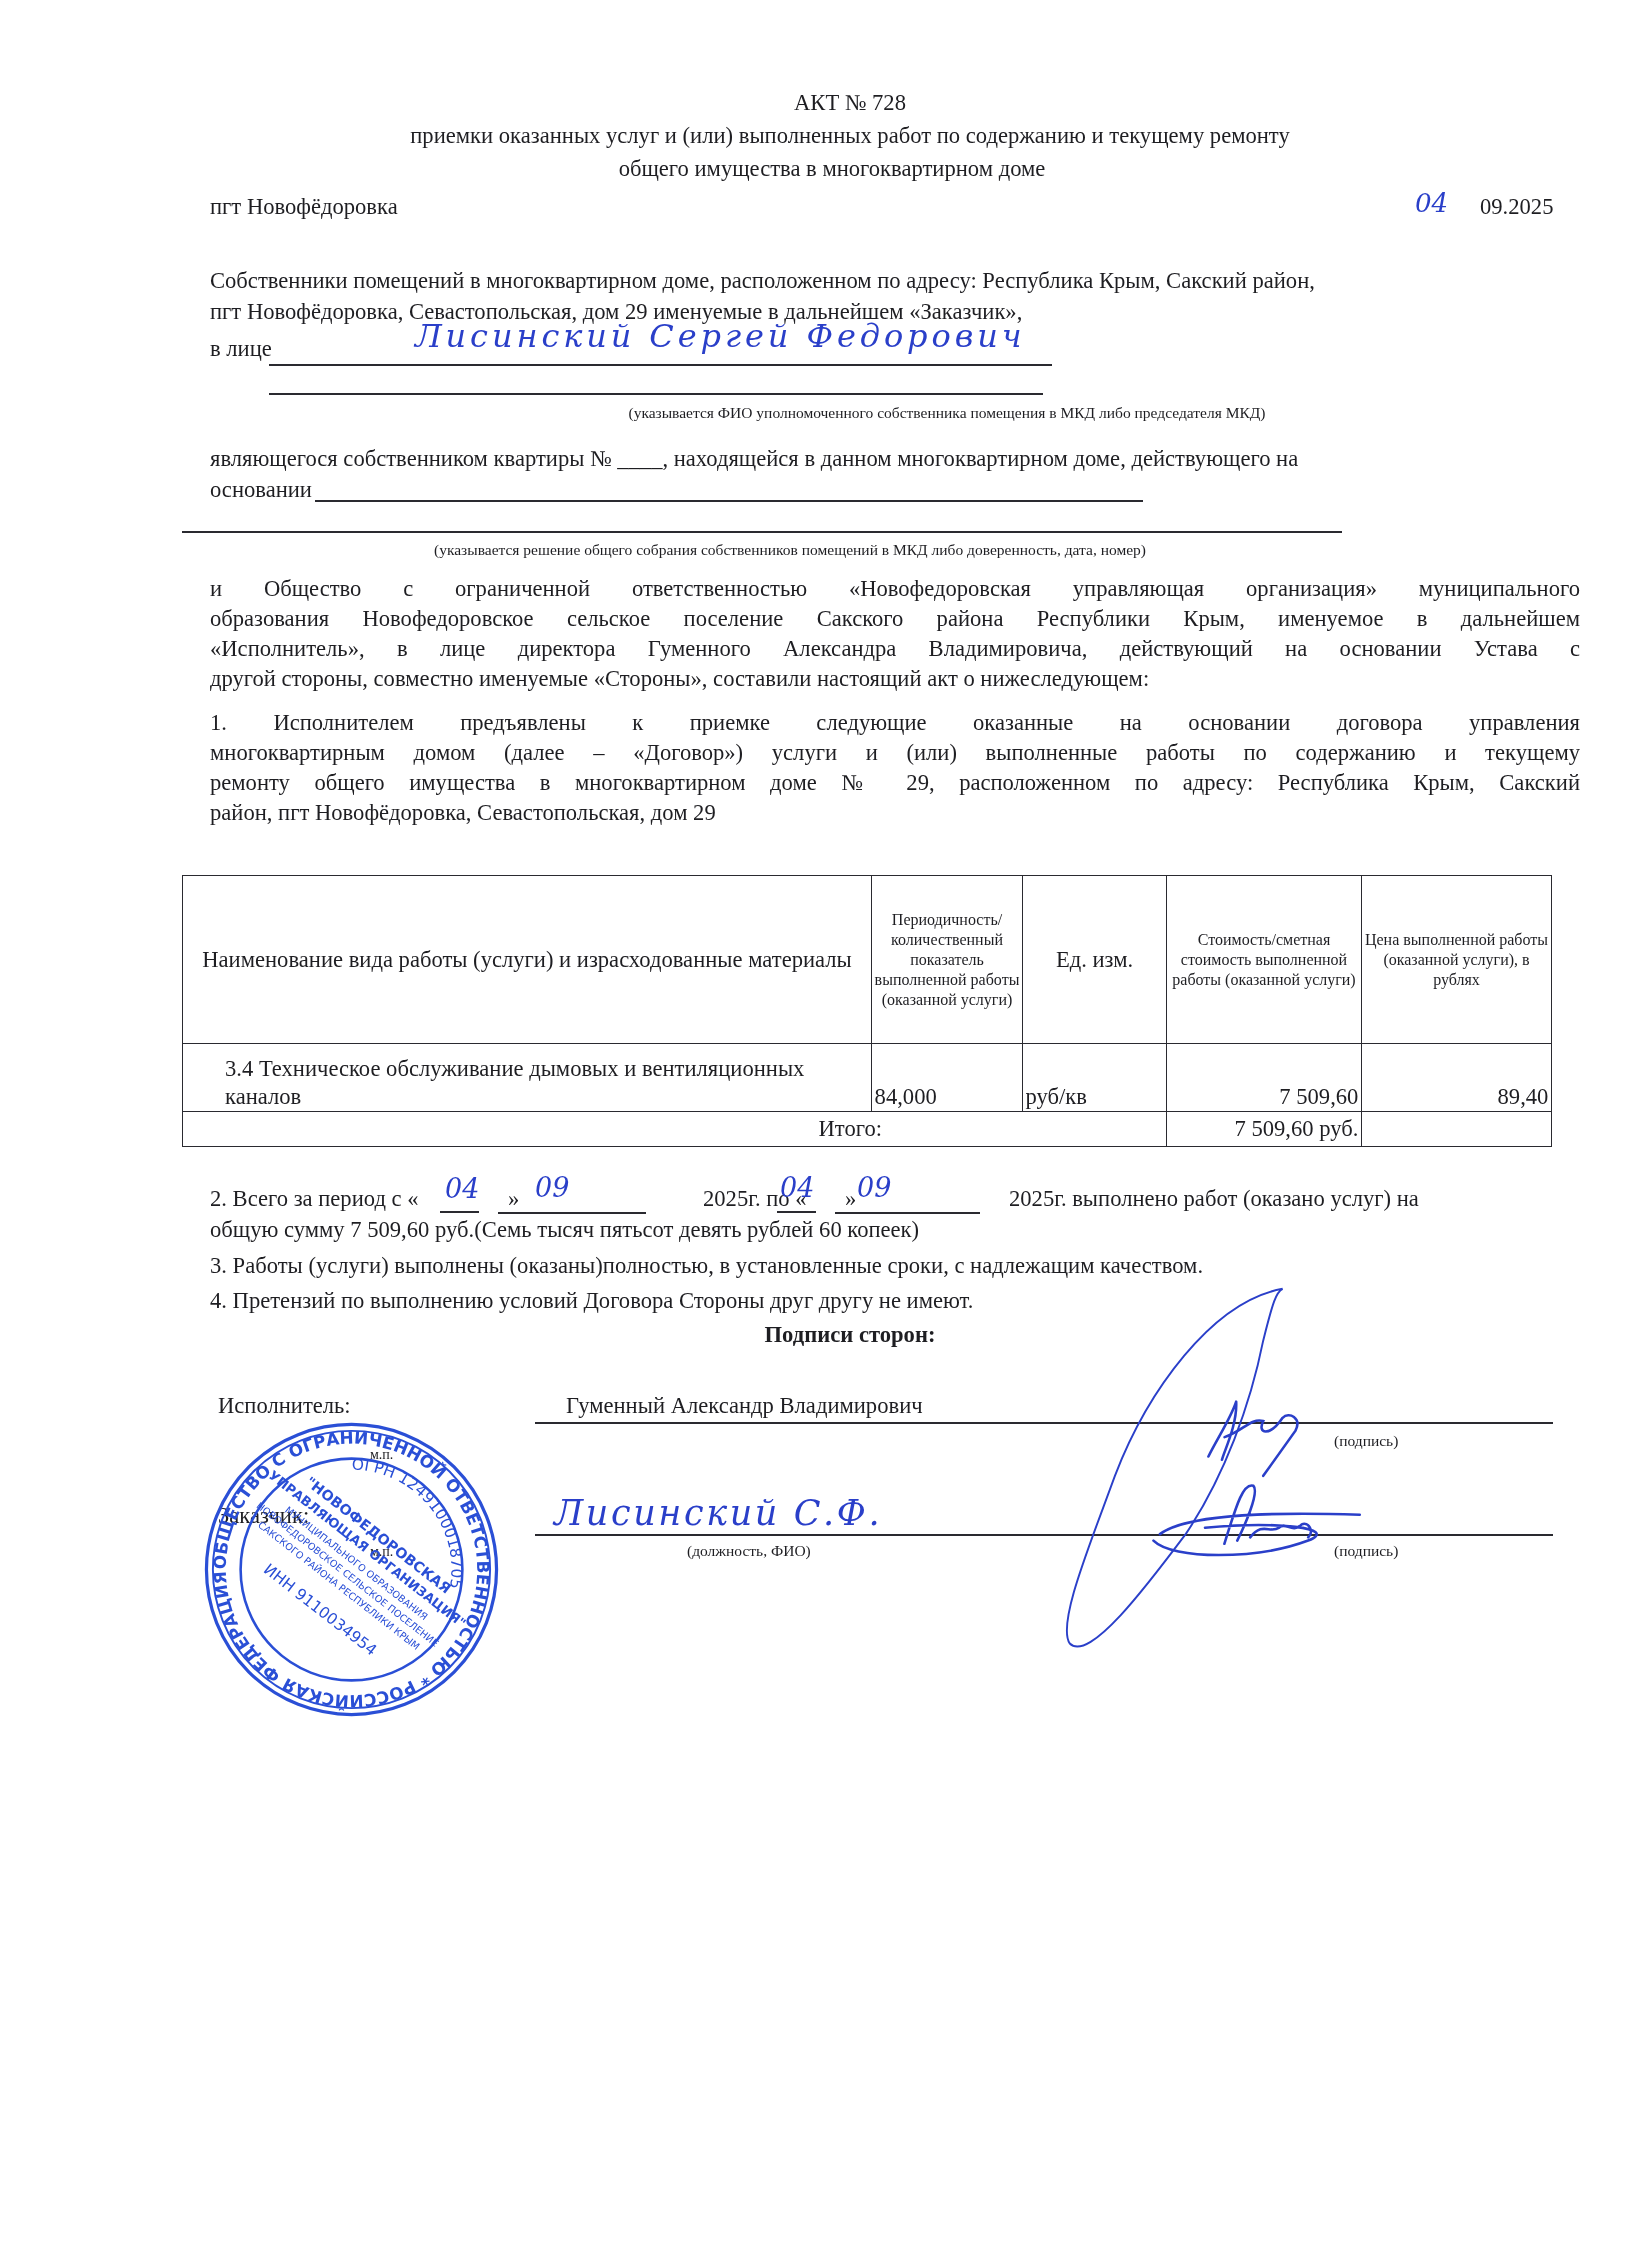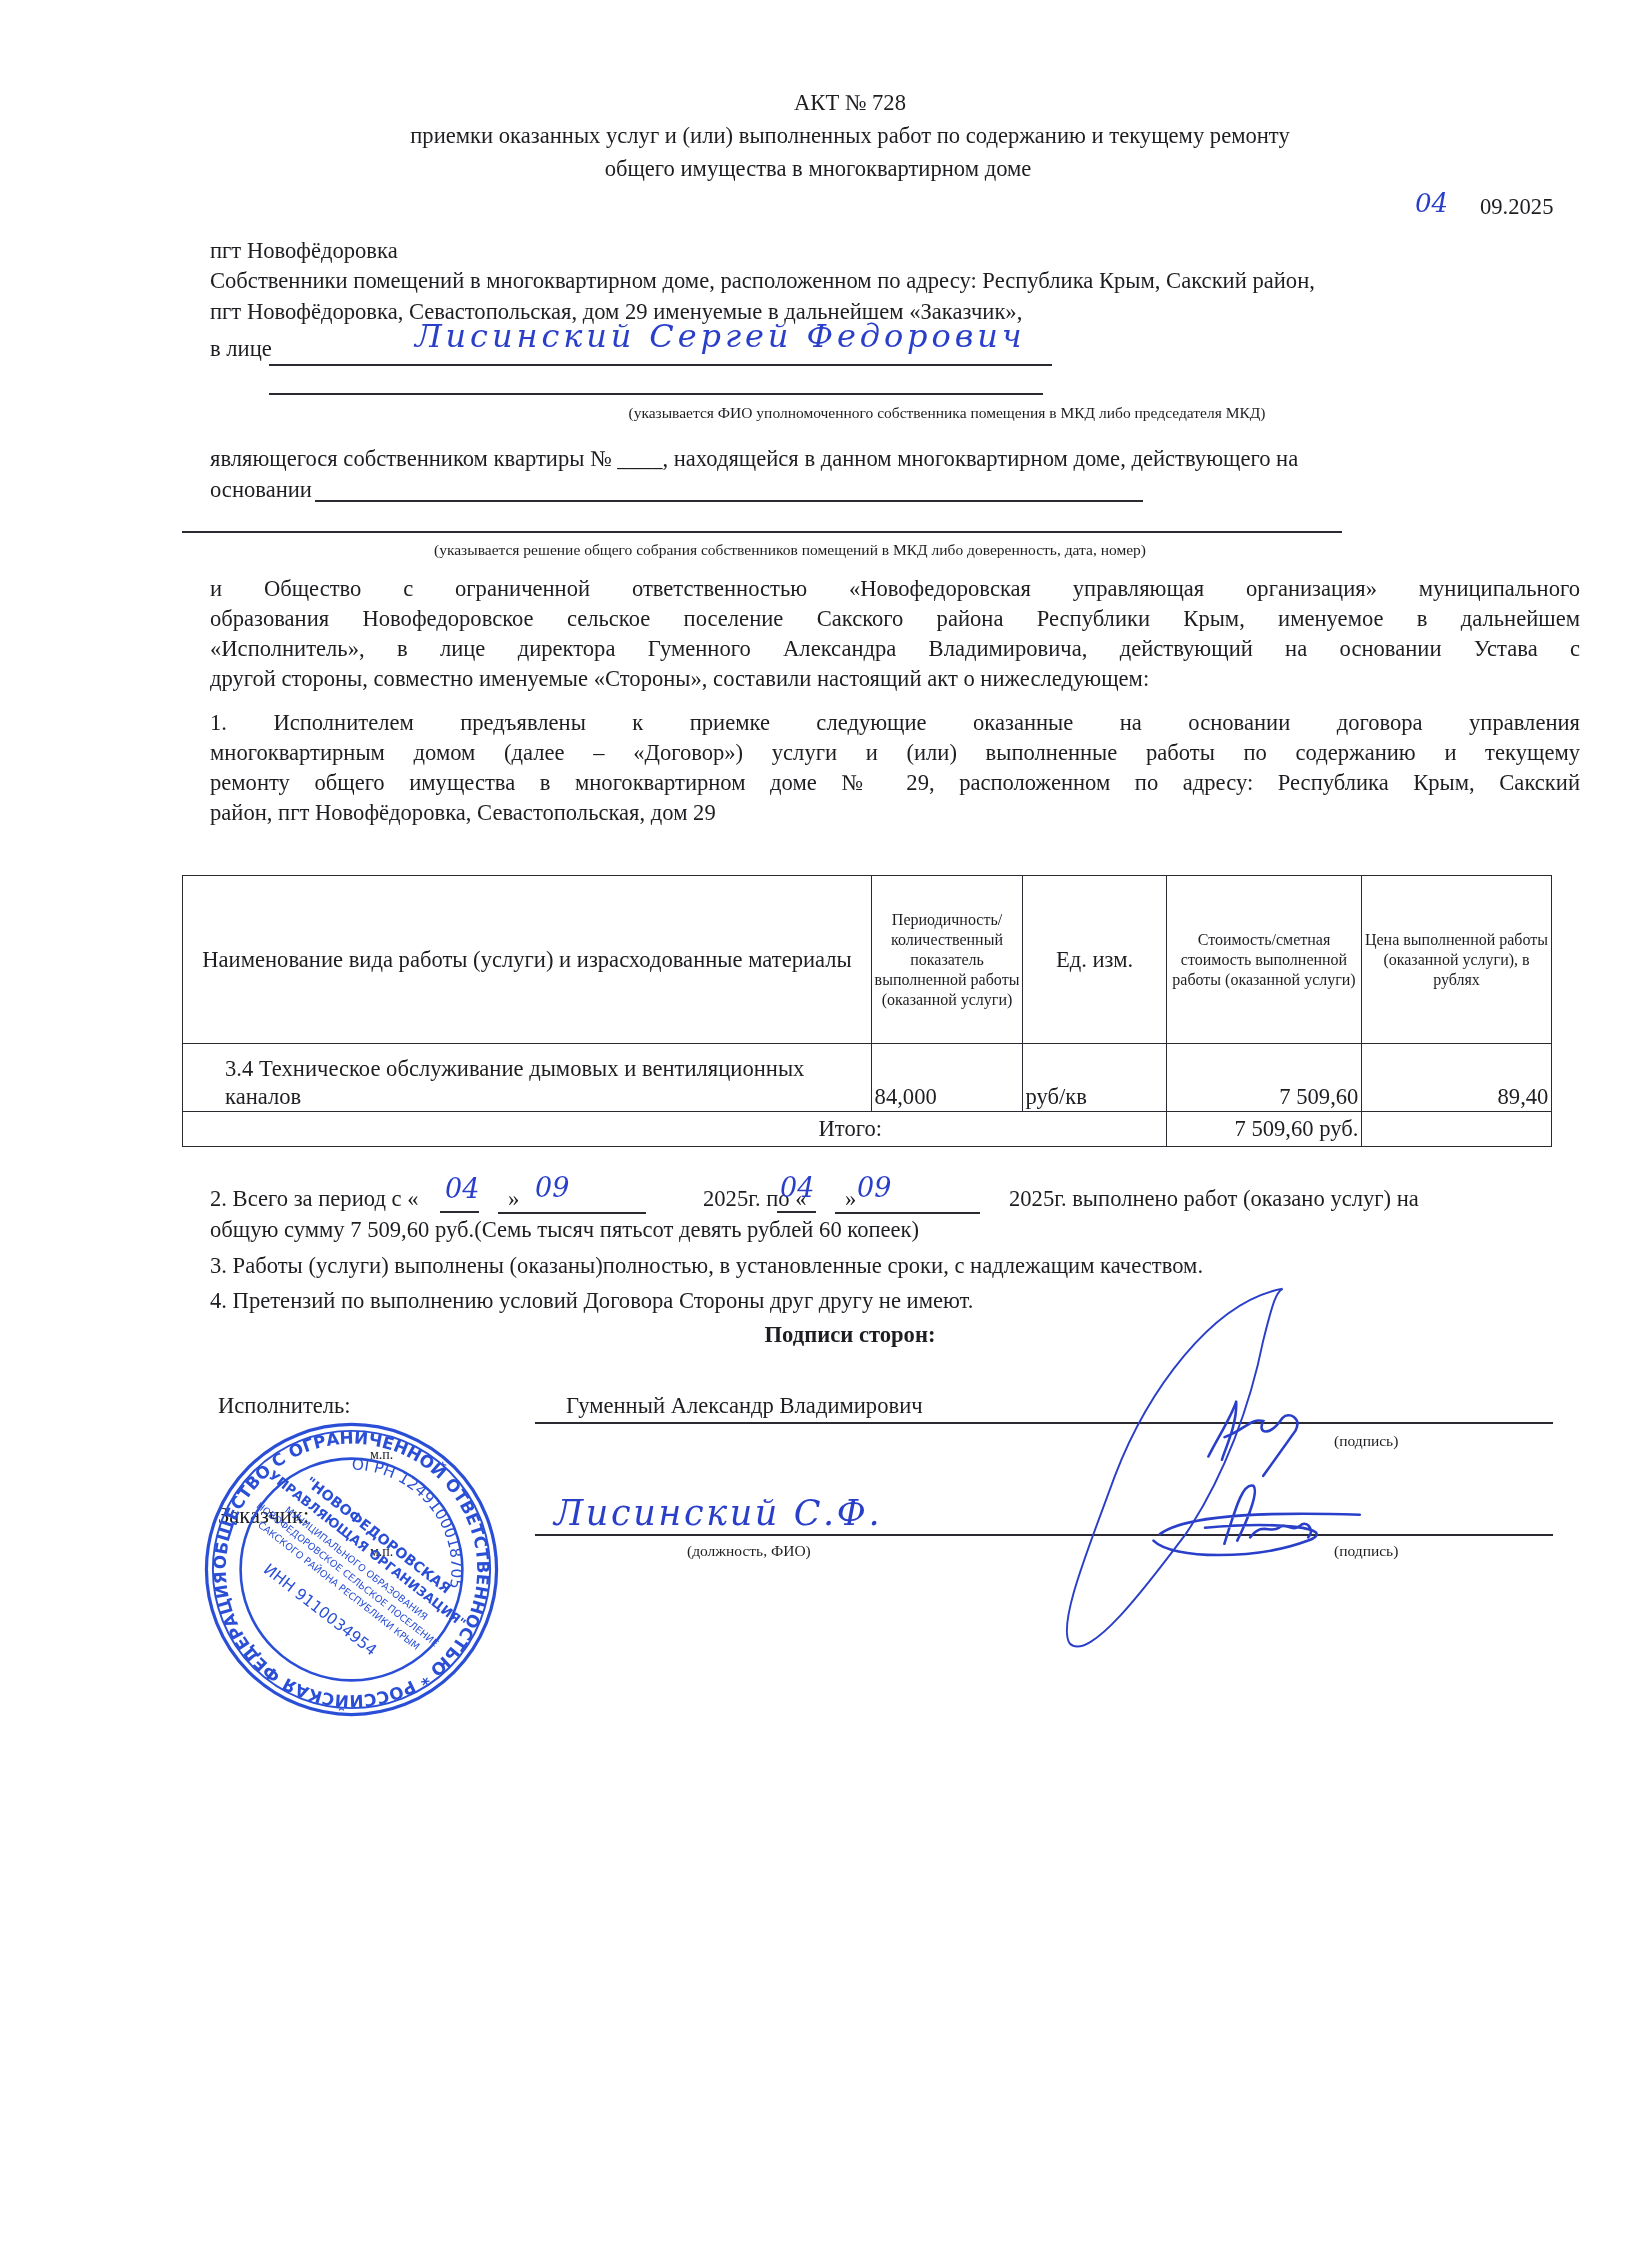--- a/index.html
+++ b/index.html
@@ -16,22 +16,22 @@
   table.acts td { border: 1.9px solid #2a2a30; padding: 0 2.6px; vertical-align: middle; font-size: 22.6px; line-height: 28px; }
   table.acts .hdr-small { font-size: 16px; line-height: 20px; text-align: center; }
   .num { text-align: right; }
   .sig { position: absolute; pointer-events: none; }
 </style>
 </head>
 <body>
 
 <div class="abs t center" style="left:0;width:1644px;top:89px;">АКТ № 728</div>
 <div class="abs t center" style="left:0;width:1644px;top:122px;">приемки оказанных услуг и (или) выполненных работ по содержанию и текущему ремонту</div>
-<div class="abs t center" style="left:4px;width:1572px;top:155px;">общего имущества в многоквартирном доме</div>
-<div class="abs t" style="left:182px;top:193px;margin-top:44px;">пгт Новофёдоровка</div>
+<div class="abs t center" style="left:18px;width:1572px;top:155px;">общего имущества в многоквартирном доме</div>
+<div class="abs t" style="left:182px;top:193px;">пгт Новофёдоровка</div>
 <div class="hand" style="left:1415px;top:188px;font-size:26px;">04</div>
 <div class="abs t" style="left:1452px;top:193px;">09.2025</div>
 
 <div class="abs t" style="left:182px;top:267px;">Собственники помещений в многоквартирном доме, расположенном по адресу: Республика Крым, Сакский район,</div>
 <div class="abs t" style="left:182px;top:298px;">пгт Новофёдоровка, Севастопольская, дом 29 именуемые в дальнейшем «Заказчик»,</div>
 <div class="abs t" style="left:182px;top:335px;">в лице</div>
 <div class="line" style="left:269px;top:364px;width:783px;"></div>
 <div class="hand" style="left:387px;top:317px;font-size:32px;letter-spacing:3.9px;margin-left:28px;">Лисинский Сергей Федорович</div>
 <div class="line" style="left:269px;top:393px;width:774px;"></div>
 <div class="abs small center" style="left:0;width:1644px;left:97px;top:403px;">(указывается ФИО уполномоченного собственника помещения в МКД либо председателя МКД)</div>

